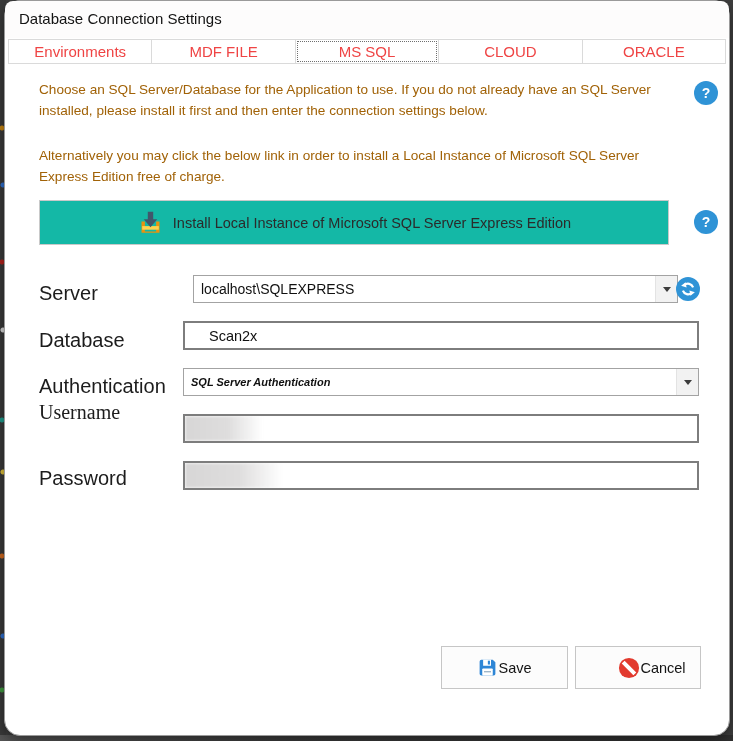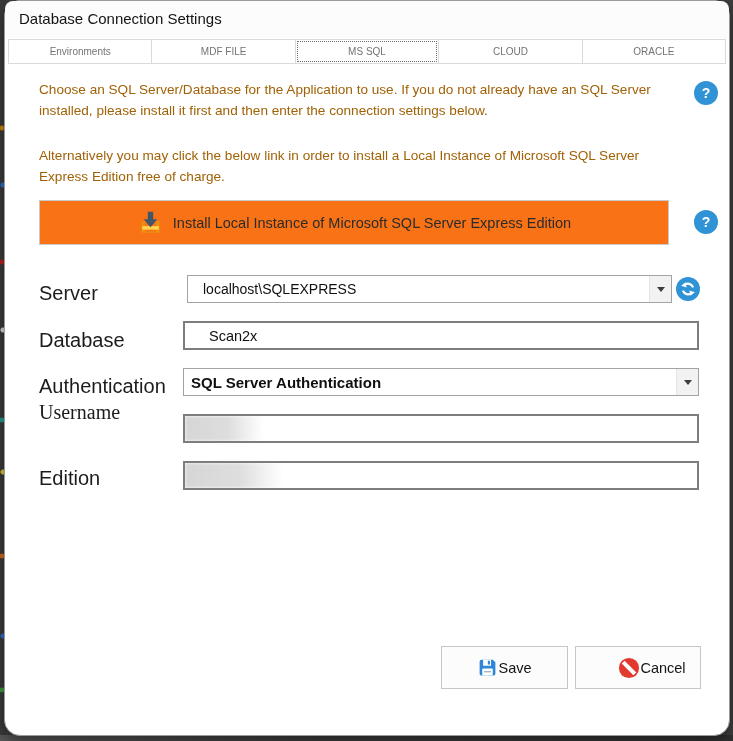--- a/index.html
+++ b/index.html
@@ -40,40 +40,40 @@
   .title-text{
     position:absolute;left:14px;top:9px;font-size:15px;color:#141414;
   }
 
   .tabbar{
     position:absolute;left:3px;right:3px;top:38px;height:25px;display:flex;
   }
   .tab{
     flex:1;background:#fff;border:1px solid #dadada;border-left:none;
     display:flex;align-items:center;justify-content:center;
-    font-size:10px;color:#737373;position:relative;cursor:default;
+    font-size:15px;color:#ef4444;position:relative;cursor:default;
   }
   .tab:first-child{border-left:1px solid #dadada;}
   .tab.active::after{
     content:"";position:absolute;inset:1px;border:1px dotted #6f6f6f;pointer-events:none;
   }
 
   .redtext{
     position:absolute;left:34px;width:648px;
     font-size:13.6px;line-height:21px;color:#a16207;
   }
   .help-badge{
     position:absolute;width:24px;height:24px;border-radius:50%;
     background:#2f93d6;color:#fff;font-size:14px;font-weight:bold;
     display:flex;align-items:center;justify-content:center;cursor:pointer;
   }
 
   .install-btn{
     position:absolute;left:34px;top:199px;width:630px;height:45px;
-    background:#f97316;border:1px solid #c9c9c9;box-sizing:border-box;
+    background:#14b8a6;border:1px solid #c9c9c9;box-sizing:border-box;
     display:flex;align-items:center;justify-content:center;gap:9px;
     font-size:14.5px;color:#2b2b2b;cursor:pointer;
   }
 
   .field-label{
     position:absolute;left:34px;font-size:20px;color:#1c1c1c;
   }
   .combo{
     position:absolute;background:#fff;border:1px solid #a3a3a3;
     box-sizing:border-box;display:flex;align-items:stretch;cursor:pointer;
@@ -151,21 +151,21 @@
         <path d="M4 11 L7 11 L7 20 L17 20 L17 11 L20 11 L20 21 L4 21 Z" fill="#e8920f"></path>
         <rect x="4.6" y="15.2" width="14.8" height="3.2" fill="#ffd24d"></rect>
         <path d="M9.6 2.5 h4.8 v6.5 h3.6 L12 16.2 L6 9 h3.6 Z" fill="#41566b"></path>
       </svg>
     </span>
     <span>Install Local Instance of Microsoft SQL Server Express Edition</span>
   </div>
   <div class="help-badge" style="left:689px;top:209px;">?</div>
 
   <div class="field-label" style="top:281px;">Server</div>
-  <div class="combo" style="left:182px;top:274px;width:485px;height:28px;padding-left:8px;">
+  <div class="combo" style="left:188px;top:274px;width:485px;height:28px;">
     <div class="combo-value">localhost\SQLEXPRESS</div>
     <div class="combo-dd">
         <div class="tri"></div>
       </div>
   </div>
   <div class="round-icon-btn" style="left:671px;top:276px;">
     <svg width="24" height="24" viewBox="0 0 24 24">
       <circle cx="12" cy="12" r="12" fill="#2f93d6"></circle>
       <path d="M17.1 10.3 A5.4 5.4 0 0 0 8.2 8.3" fill="none" stroke="#ffffff" stroke-width="2.2"></path>
       <polygon points="9.6,5.2 5.1,8.8 10.6,10.6" fill="#ffffff"></polygon>
@@ -174,33 +174,33 @@
     </svg>
   </div>
 
   <div class="field-label" style="top:328px;">Database</div>
   <div class="textinput" style="left:178px;top:320px;width:516px;height:29px;">
     <span>Scan2x</span>
   </div>
 
   <div class="field-label" style="top:374px;">Authentication</div>
   <div class="combo" style="left:178px;top:367px;width:516px;height:28px;">
-    <div class="combo-value" style="font-weight:bold;font-size:15px;">SQL Server Authentication</div>
+    <div class="combo-value" style="font-weight:bold;font-size:11px;font-style:italic;">SQL Server Authentication</div>
     <div class="combo-dd">
         <div class="tri"></div>
       </div>
   </div>
 
   <div class="field-label" style="top:400px;font-family:Liberation Serif, serif;">Username</div>
   <div class="textinput" style="left:178px;top:413px;width:516px;height:29px;">
     <div class="redaction" style="width:78px;"></div>
     <span></span>
   </div>
 
-  <div class="field-label" style="top:466px;">Edition</div>
+  <div class="field-label" style="top:466px;">Password</div>
   <div class="textinput" style="left:178px;top:460px;width:516px;height:29px;">
     <div class="redaction" style="width:98px;"></div>
     <span></span>
   </div>
 
   <div class="action-btn" style="left:436px;width:127px;">
     <span style="display:flex;">
       <svg width="21" height="21" viewBox="0 0 24 24">
         <path d="M3 5 a2 2 0 0 1 2-2 h13 l3 3 v13 a2 2 0 0 1-2 2 h-14 a2 2 0 0 1-2-2 Z" fill="#2e86d6"></path>
         <rect x="7" y="3" width="9" height="7" fill="#ffffff"></rect>

